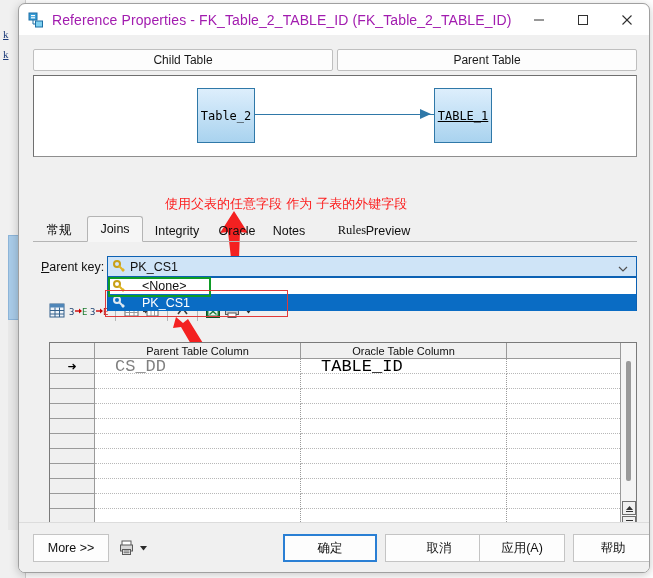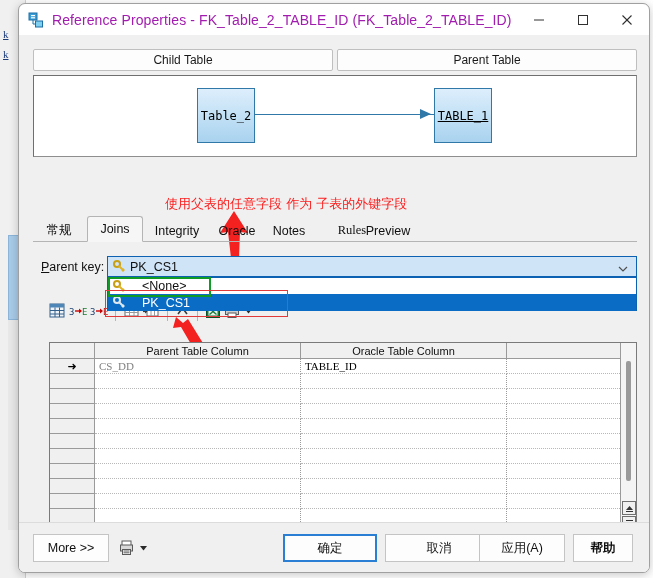--- a/index.html
+++ b/index.html
@@ -181,23 +181,23 @@
   .gh.c3 { flex: 1 1 auto; }
   .grow { display: flex; height: 15px; }
   .gcell-sel {
     width: 45px; background: #f0f0f0; border-right: 1px solid #9a9a9a;
     border-bottom: 1px solid #9a9a9a;
     display: flex; align-items: center; justify-content: center;
     font-size: 11px; color: #000;
   }
   .gcell {
     border-right: 1px dotted #9a9a9a; border-bottom: 1px dotted #b8b8b8;
-    font-size: 11px; color: #808080; padding-left: 4px;
+    font-size: 17px; color: #808080; padding-left: 20px;
     display: flex; align-items: center;
-    font-family: Liberation Serif, serif;
+    font-family: Liberation Mono, monospace;
   }
   .gcell.c1 { width: 206px; }
   .gcell.c2 { width: 206px; color: #000; }
   .gcell.c3 { flex: 1 1 auto; border-right: none; }
 
   
   #grid-vscroll {
     position: absolute; right: 0; top: 0; width: 16px; height: 190px;
     background: #f4f4f4; border-left: 1px solid #9a9a9a;
   }
@@ -239,21 +239,21 @@
     position: absolute; top: 11px; height: 28px;
     background: #fdfdfd; border: 1px solid #c4c4c4; border-radius: 0;
     display: flex; align-items: center; justify-content: center;
     font-size: 12.5px; color: #101010;
   }
   .fbtn.default { border: 2px solid #2a7fd4; }
   #btn-more { left: 14px; width: 76px; }
   #btn-ok { left: 264px; width: 94px; }
   #btn-cancel { left: 366px; width: 108px; }
   #btn-apply { left: 460px; width: 86px; }
-  #btn-help { left: 554px; width: 60px; font-weight: bold; }
+  #btn-help { left: 554px; width: 80px; }
   #footer-print { position: absolute; left: 100px; top: 17px; display: flex; align-items: center; gap: 4px; }
 </style>
 </head>
 <body>
 
 <div id="bg-window">
   <span class="bg-text" style="top:28px">k</span>
   <span class="bg-text" style="top:48px">k</span>
   <div id="bg-scroll-track"></div>
   <div id="bg-scroll"></div>

